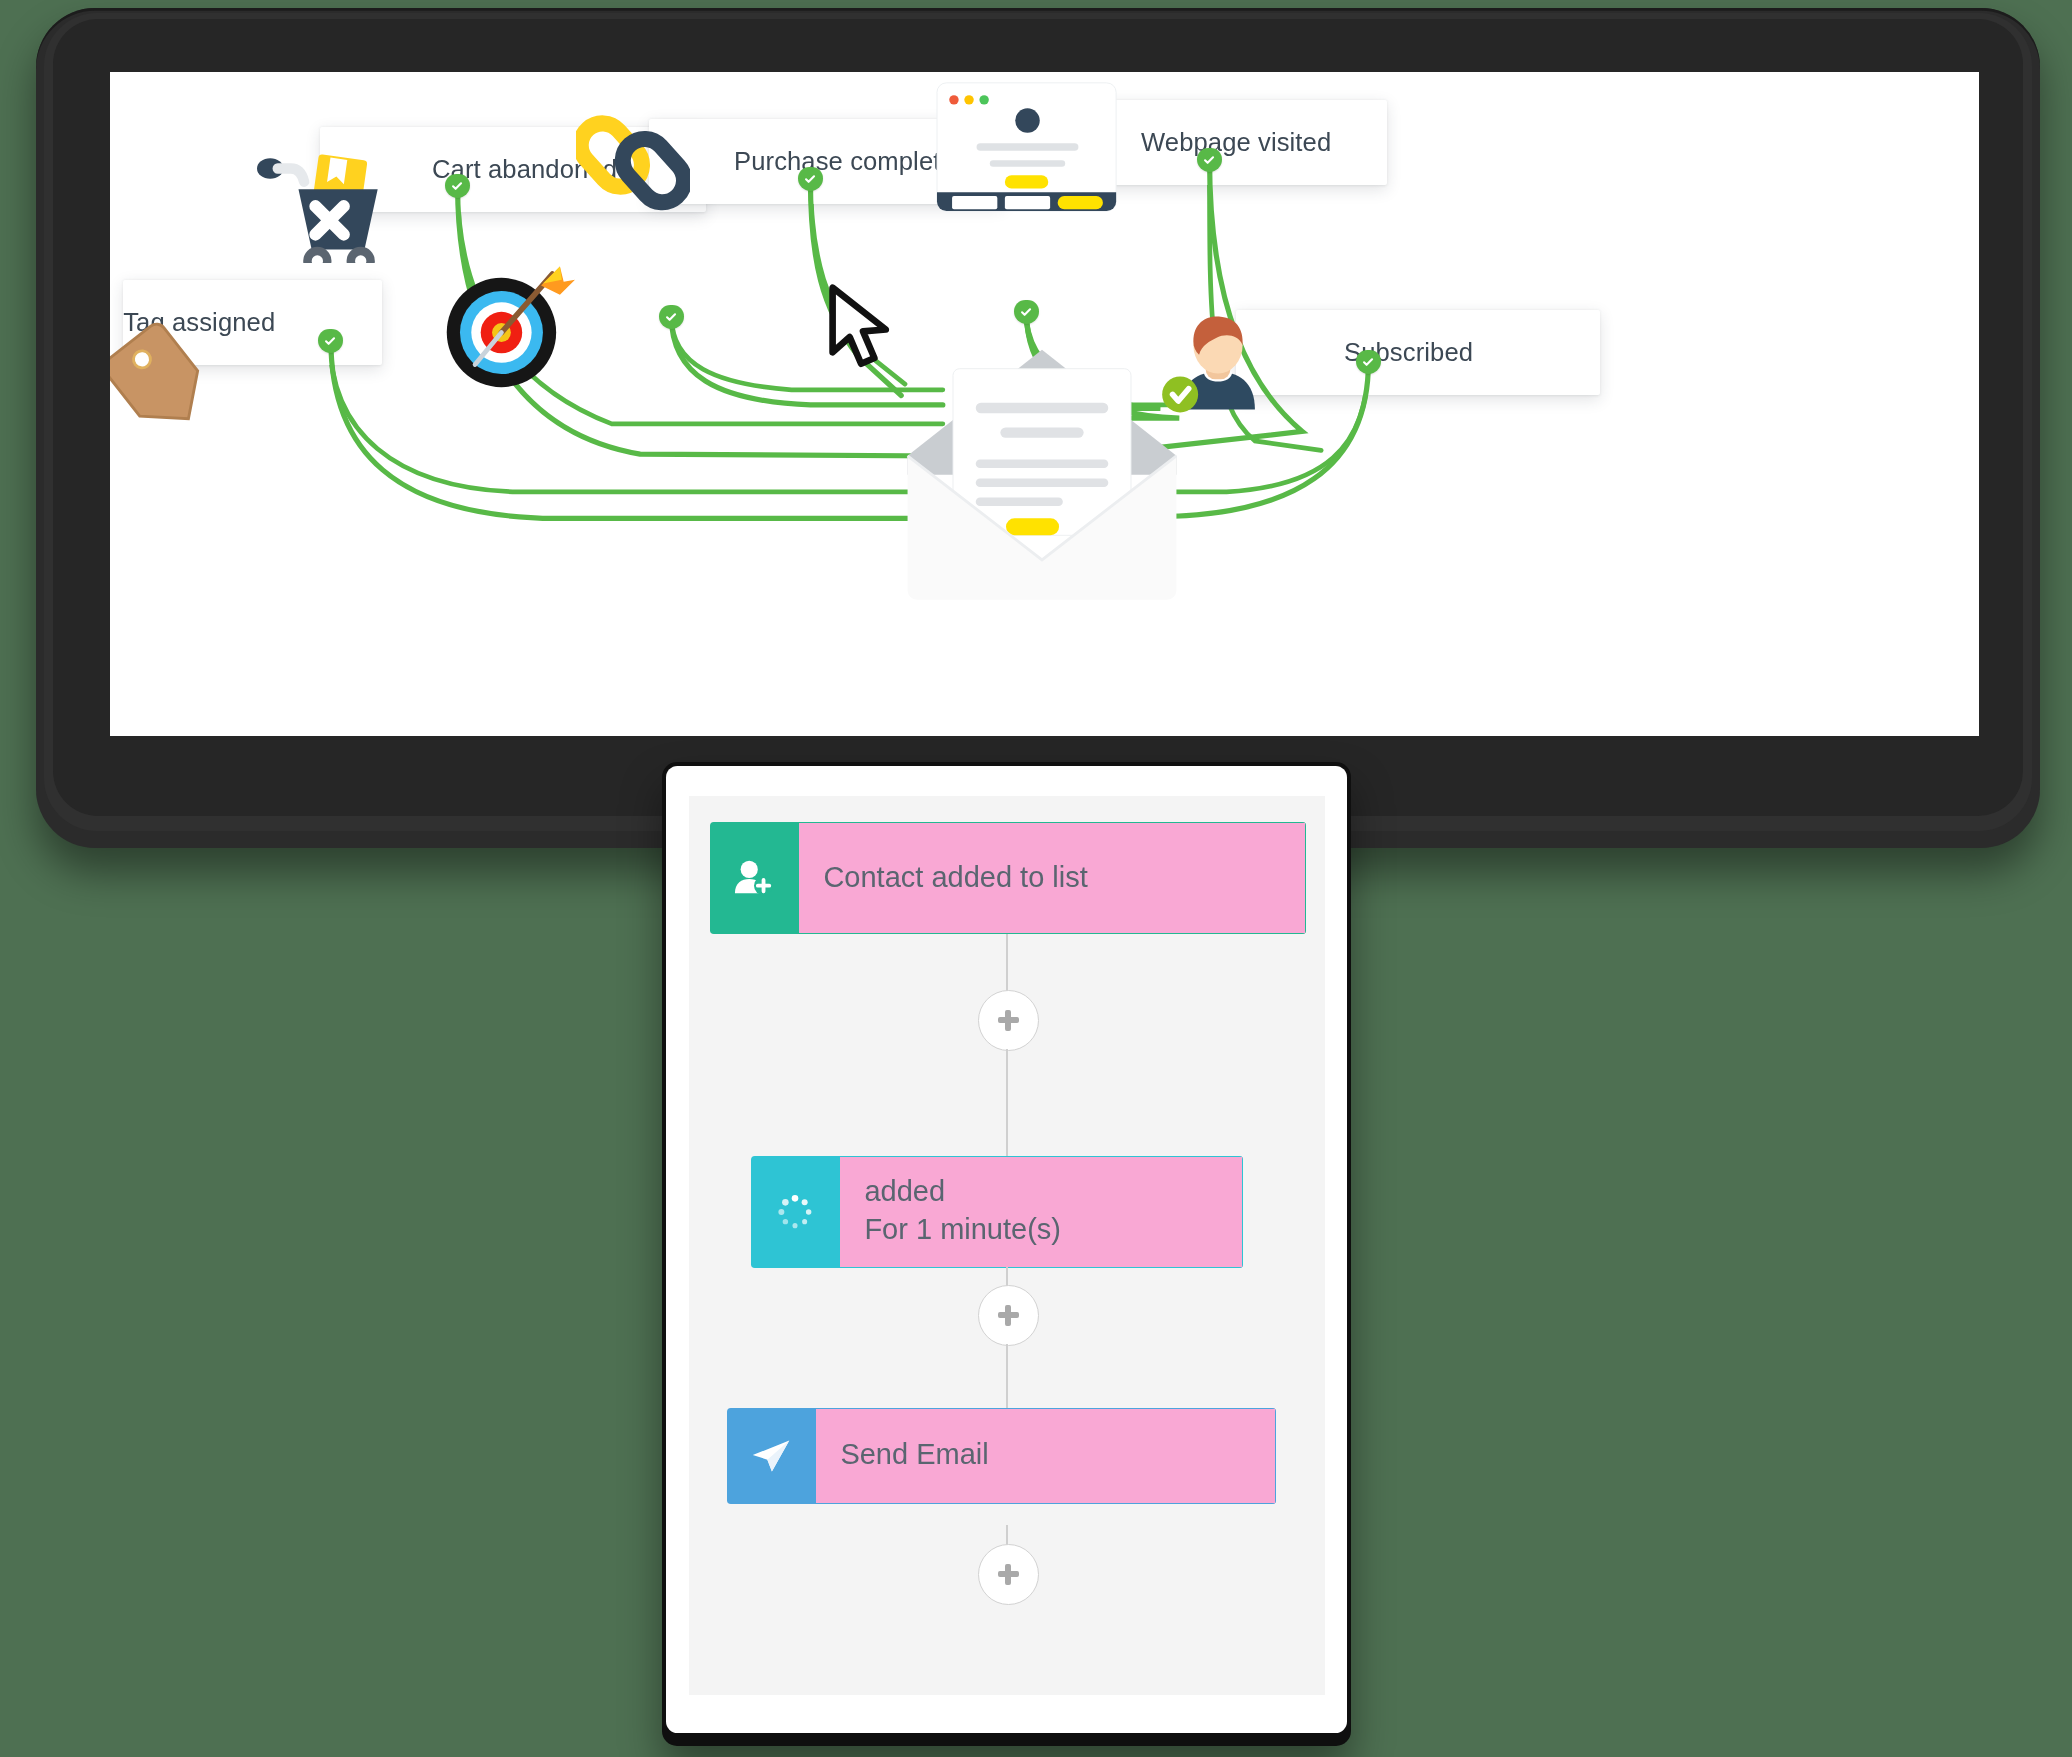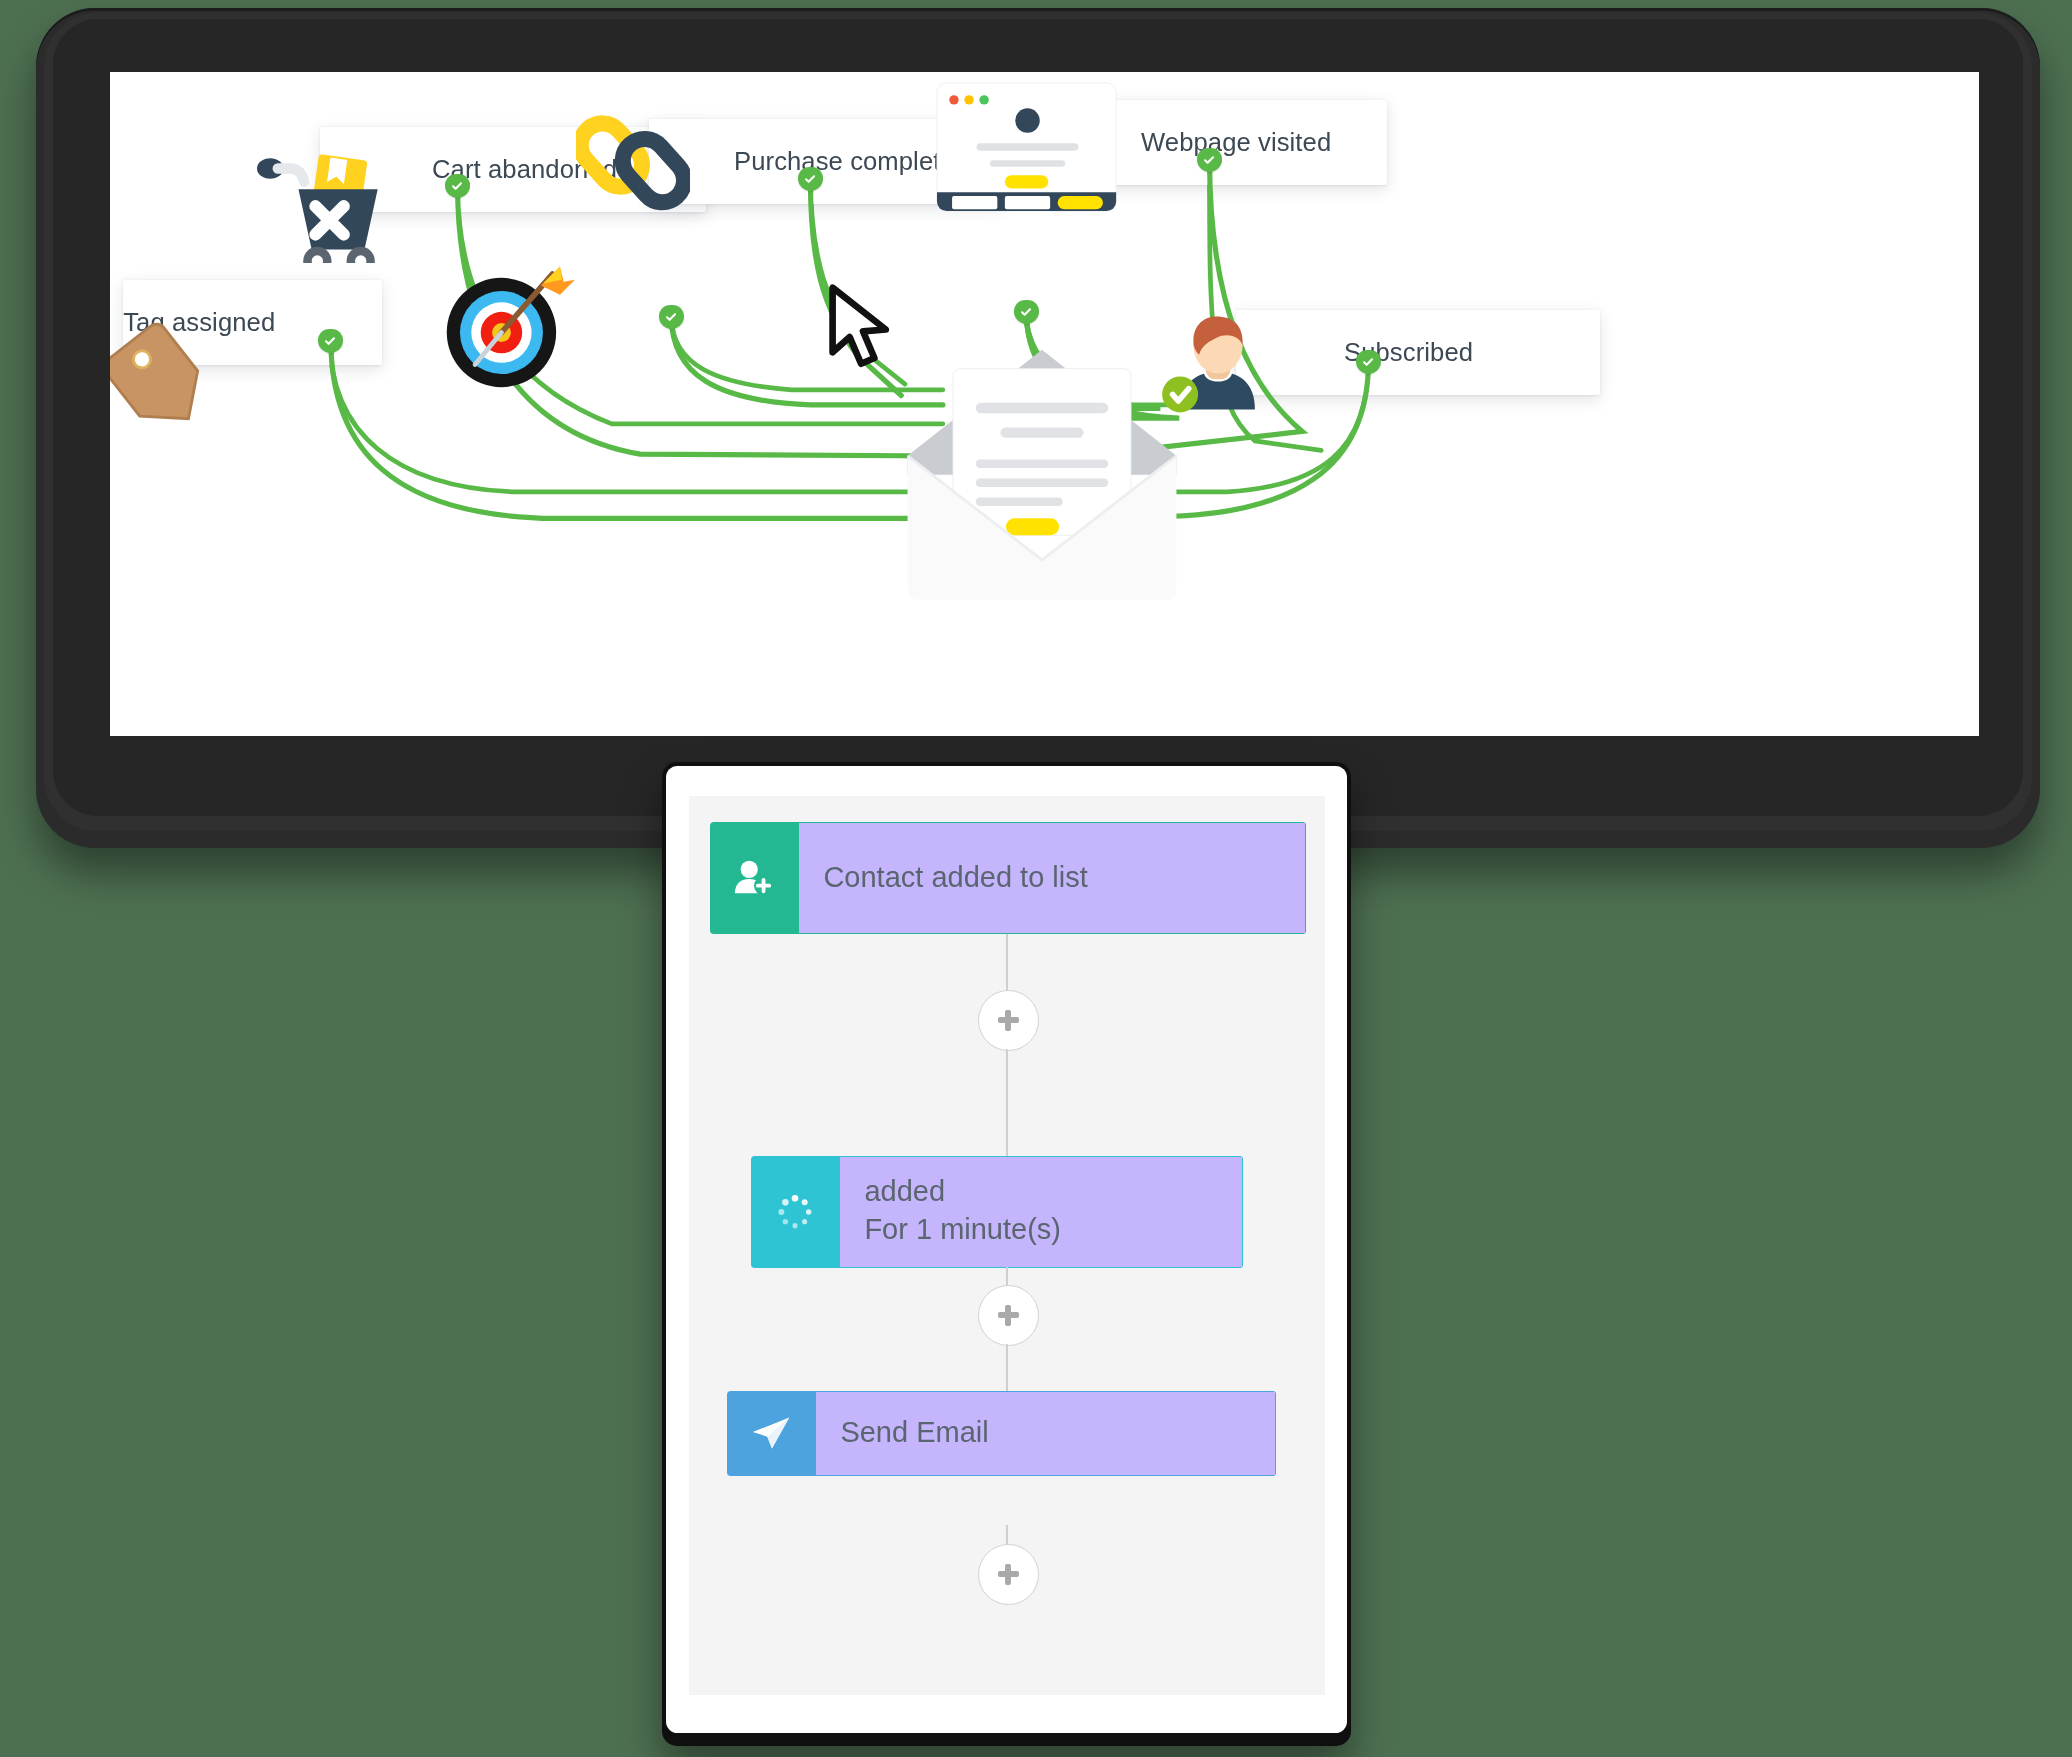--- a/index.html
+++ b/index.html
@@ -76,33 +76,33 @@
 
   .wf-node{
     position:absolute;display:flex;align-items:stretch;
     border-radius:3.8px;overflow:hidden;
   }
   .wf-icon{
     width:89px;display:flex;align-items:center;justify-content:center;
     flex:0 0 89px;
   }
   .wf-body{
-    background:#c4b5fd;flex:1;display:flex;flex-direction:column;
+    background:#f9a8d4;flex:1;display:flex;flex-direction:column;
     justify-content:center;padding:15px 21px 17px 24.6px;
     border:1.9px solid transparent;border-left:none;
   }
   .wf-t1{font-size:29px;color:#5a6570;line-height:1.22;white-space:nowrap;}
   .wf-t2{font-size:29px;color:#5a6570;line-height:1.22;white-space:nowrap;margin-top:2.8px;}
   .wf-t2 b{font-weight:bold;color:#4f5a64;}
 
   .node-trigger{left:21px;top:26.5px;width:596px;height:112px;background:#23b892;}
   .node-trigger .wf-body{border-color:#23b892;}
   .node-wait{left:62px;top:360px;width:492px;height:112px;background:#2ec4d4;}
   .node-wait .wf-body{border-color:#2ec4d4;}
-  .node-mail{left:38px;top:595px;width:549px;height:85px;background:#4da3dd;}
+  .node-mail{left:38px;top:612px;width:549px;height:96px;background:#4da3dd;}
   .node-mail .wf-body{border-color:#4da3dd;}
 
   .plus-btn{
     position:absolute;width:59px;height:59px;border-radius:50%;
     background:#fff;border:1.9px solid #d2d2d2;
     display:flex;align-items:center;justify-content:center;
     left:50%;margin-left:-29px;
   }
   .plus-btn span{
     position:relative;display:block;width:21px;height:21px;

